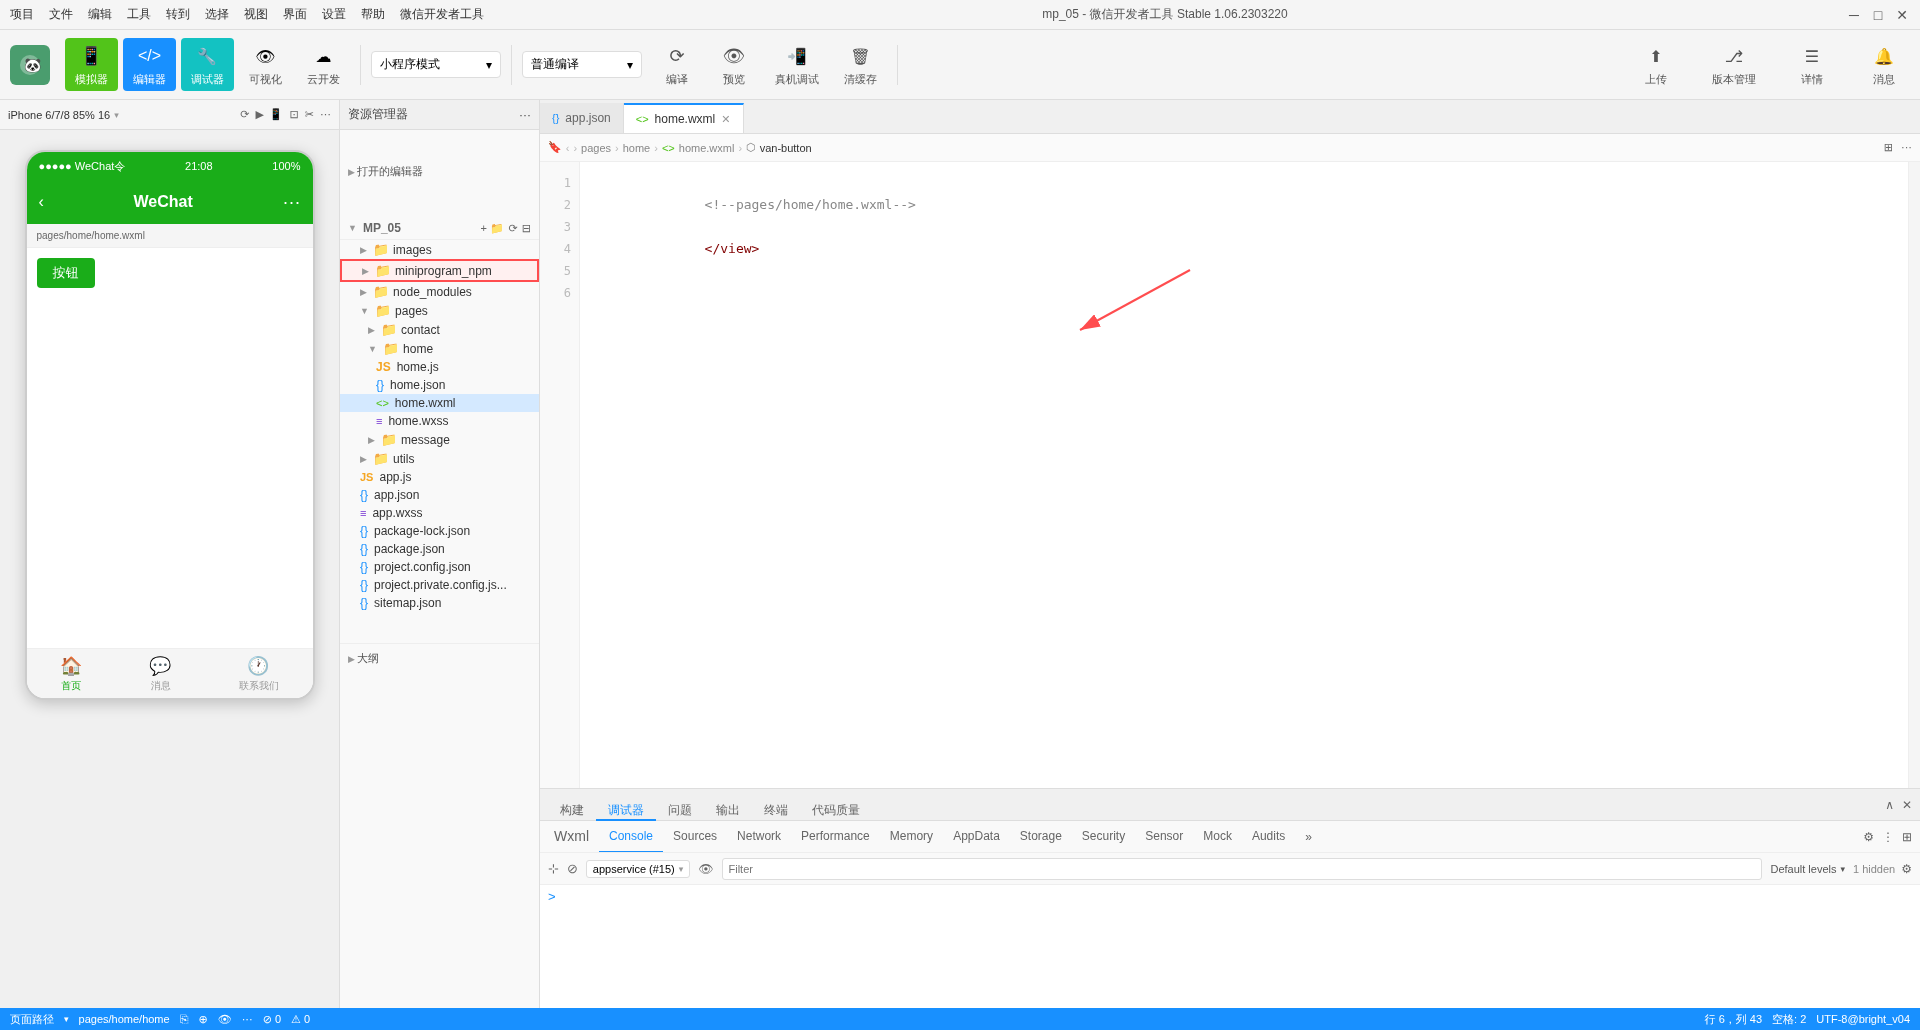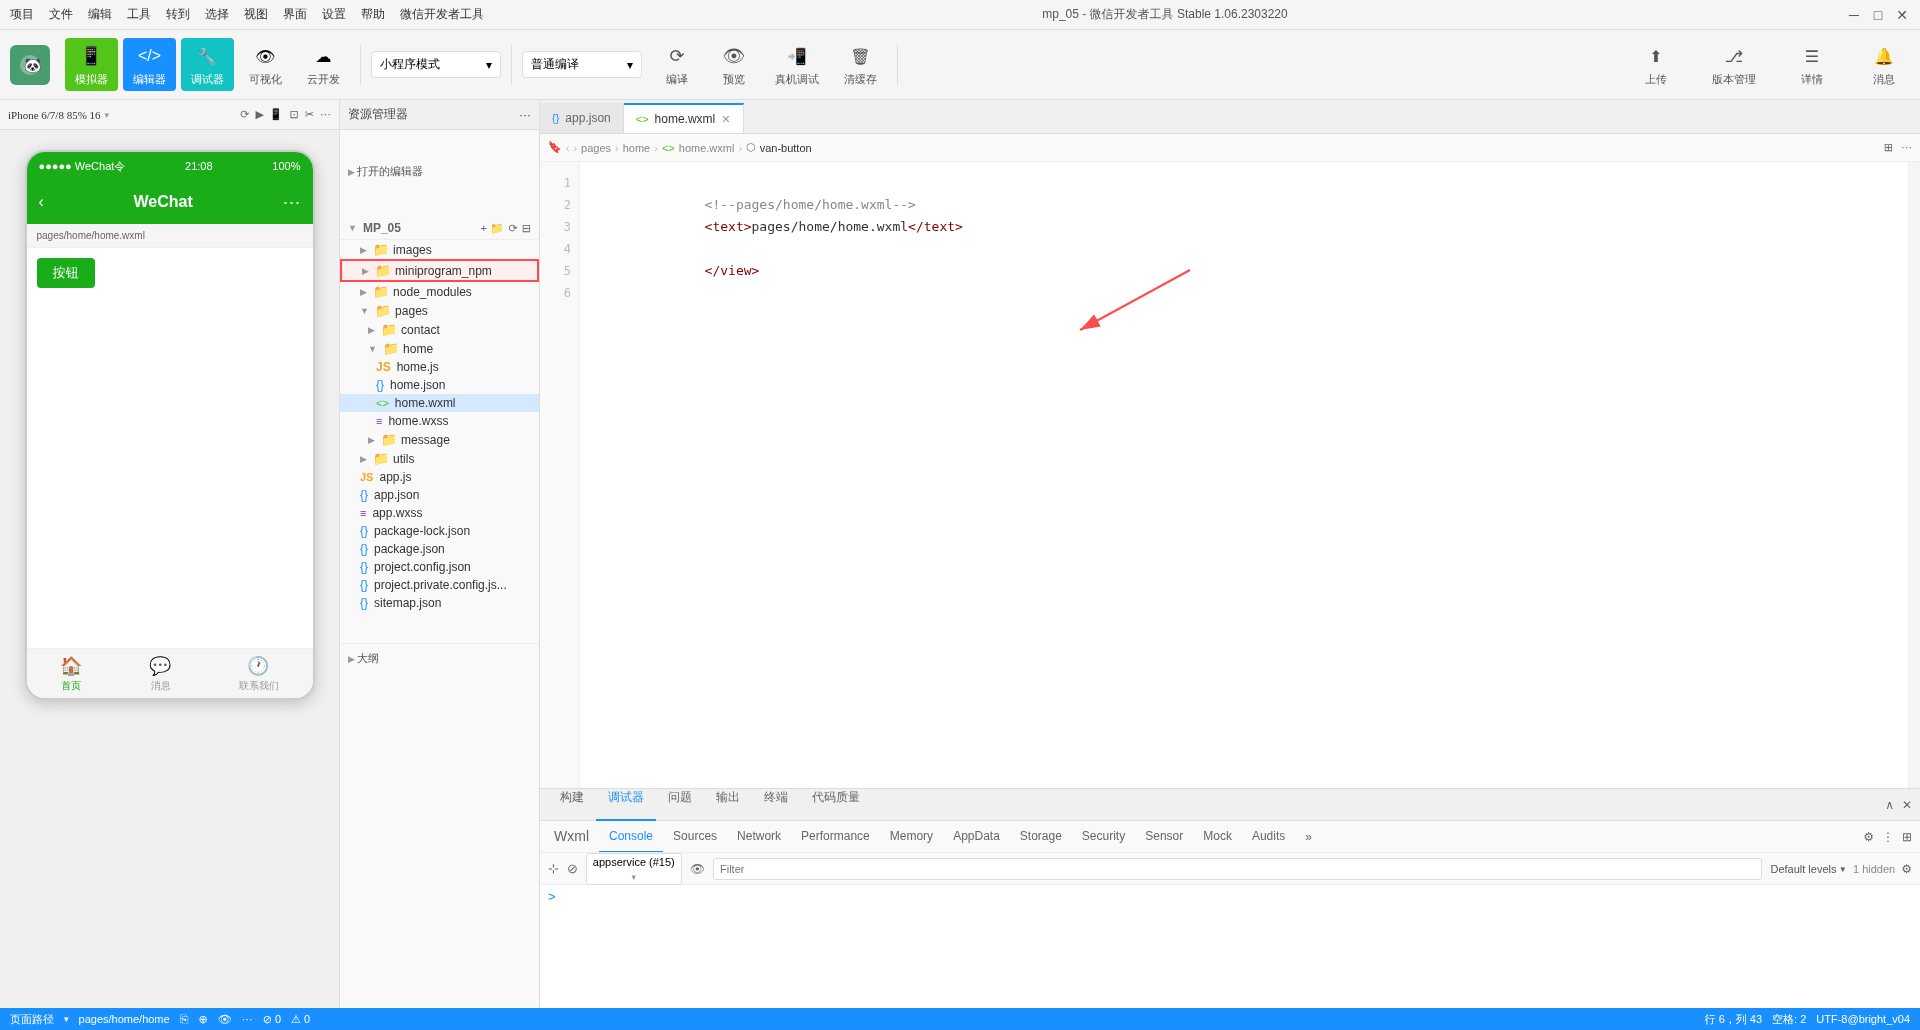--- a/index.html
+++ b/index.html
@@ -28,21 +28,21 @@
     .toolbar-sep { width: 1px; height: 40px; background: #ddd; margin: 0 5px; }
     .toolbar-dropdown { display: flex; align-items: center; padding: 4px 8px; border: 1px solid #ddd; border-radius: 4px; cursor: pointer; background: white; gap: 4px; min-width: 100px; justify-content: space-between; }
     .toolbar-right { margin-left: auto; display: flex; gap: 20px; }
 
     
     .main { display: flex; flex: 1; overflow: hidden; }
 
     
     .simulator { width: 340px; background: #f0f0f0; border-right: 1px solid #ddd; display: flex; flex-direction: column; }
     .sim-toolbar { height: 30px; display: flex; align-items: center; padding: 0 8px; gap: 8px; border-bottom: 1px solid #ddd; background: #f5f5f5; font-size: 11px; }
-    .sim-device { display: flex; align-items: center; gap: 4px; cursor: pointer; font-family: Liberation Serif, serif; }
+    .sim-device { display: flex; align-items: center; gap: 4px; cursor: pointer; }
     .sim-icons { display: flex; gap: 6px; margin-left: auto; }
     .phone-frame { flex: 1; display: flex; align-items: flex-start; justify-content: center; padding: 20px; }
     .phone { width: 290px; background: white; border-radius: 20px; border: 2px solid #ccc; overflow: hidden; box-shadow: 0 4px 15px rgba(0,0,0,0.2); }
     .phone-status { height: 28px; background: #1aad19; display: flex; align-items: center; justify-content: space-between; padding: 0 12px; color: white; font-size: 11px; }
     .phone-wechat-bar { height: 44px; background: #1aad19; display: flex; align-items: center; justify-content: space-between; padding: 0 12px; color: white; }
     .phone-path { background: #f5f5f5; padding: 6px 10px; font-size: 10px; color: #666; border-bottom: 1px solid #eee; }
     .phone-content { min-height: 400px; padding: 10px; }
     .phone-btn-demo { background: #1aad19; color: white; border: none; border-radius: 4px; padding: 6px 16px; font-size: 13px; cursor: pointer; }
     .phone-bottom { height: 50px; background: #f5f5f5; border-top: 1px solid #eee; display: flex; align-items: center; justify-content: space-around; }
     .phone-tab { display: flex; flex-direction: column; align-items: center; font-size: 10px; gap: 2px; }
@@ -87,21 +87,21 @@
     .line-num { height: 22px; line-height: 22px; padding-right: 8px; font-size: 12px; color: #bbb; font-family: monospace; }
     .code-lines { flex: 1; padding: 10px 0 10px 15px; }
     .code-line { height: 22px; line-height: 22px; font-size: 13px; font-family: 'Consolas', monospace; white-space: pre; }
     .c-gray { color: #888; }
     .c-tag { color: #800000; }
     .c-text { color: #333; }
 
     
     .devtools { height: 220px; background: white; border-top: 1px solid #ddd; display: flex; flex-direction: column; }
     .devtools-header { height: 32px; background: #f0f0f0; display: flex; align-items: center; padding: 0 8px; border-bottom: 1px solid #ddd; gap: 0; }
-    .devtools-tab { height: 32px; display: flex; align-items: flex-start; padding: 0 12px; cursor: pointer; font-size: 12px; color: #666; border-bottom: 2px solid transparent; }
+    .devtools-tab { height: 32px; display: flex; align-items: flex-end; padding: 0 12px; cursor: pointer; font-size: 12px; color: #666; border-bottom: 2px solid transparent; }
     .devtools-tab.active { color: #1890ff; border-bottom: 2px solid #1890ff; }
     .devtools-header-right { margin-left: auto; display: flex; gap: 8px; align-items: center; }
     .devtools-toolbar { height: 32px; background: #f9f9f9; display: flex; align-items: center; padding: 0 8px; gap: 8px; border-bottom: 1px solid #eee; }
     .devtools-filter { flex: 1; height: 22px; border: 1px solid #ddd; border-radius: 3px; padding: 0 6px; font-size: 11px; }
     .devtools-level { display: flex; align-items: center; gap: 4px; font-size: 11px; color: #555; cursor: pointer; }
     .devtools-content { flex: 1; padding: 4px 8px; font-size: 12px; color: #555; overflow-y: auto; }
     .devtools-prompt { color: #1890ff; font-size: 13px; }
 
     .editor-main { flex: 1; display: flex; flex-direction: column; overflow: hidden; position: relative; }
 
@@ -472,23 +472,20 @@
             <div class="line-num">2</div>
             <div class="line-num">3</div>
             <div class="line-num">4</div>
             <div class="line-num">5</div>
             <div class="line-num">6</div>
           </div>
           <div class="code-lines">
             <div class="code-line">
               <span class="c-gray">&lt;!--pages/home/home.wxml--&gt;</span>
             </div>
-            <div class="code-line">
-              <span class="c-tag">&lt;text&gt;</span><span class="c-text">pages/home/home.wxml</span><span class="c-tag">&lt;/text&gt;</span>
-            </div>
             <div class="code-line">&nbsp;</div>
             <div class="code-line">
               <span style="color:#800000;">&lt;/view&gt;</span>
             </div>
           </div>
           <div style="width:12px; background:#f5f5f5; border-left:1px solid #eee;"></div>
         </div>
       </div>
 
       <div style="position:absolute; top:150px; left:530px; pointer-events:none; z-index:100;">
@@ -575,21 +572,21 @@
           <div style="margin-left:auto; display:flex; align-items:center; gap:8px; padding-right:8px;">
             <span style="cursor:pointer; color:#666;">⚙</span>
             <span style="cursor:pointer; color:#666;">⋮</span>
             <span style="cursor:pointer; color:#666;">⊞</span>
           </div>
         </div>
 
         <div class="devtools-toolbar">
           <span style="cursor:pointer; color:#666; font-size:13px;">⊹</span>
           <span style="cursor:pointer; color:#666; font-size:13px;">⊘</span>
-          <div style="display:flex; align-items:center; gap:4px; border:1px solid #ddd; border-radius:3px; padding:2px 6px; background:white;flex-direction:column;">
+          <div style="display:flex; align-items:center; gap:4px; border:1px solid #ddd; border-radius:3px; padding:2px 6px; background:white;">
             <span style="font-size:11px;">appservice (#15)</span>
             <span style="font-size:9px; color:#999;">▾</span>
           </div>
           <span style="cursor:pointer; color:#666;">👁</span>
           <input type="text" class="devtools-filter" placeholder="Filter" style="">
           <div class="devtools-level">
             <span>Default levels</span>
             <span style="font-size:9px;">▾</span>
           </div>
           <div style="margin-left:auto; display:flex; align-items:center; gap:6px;">

